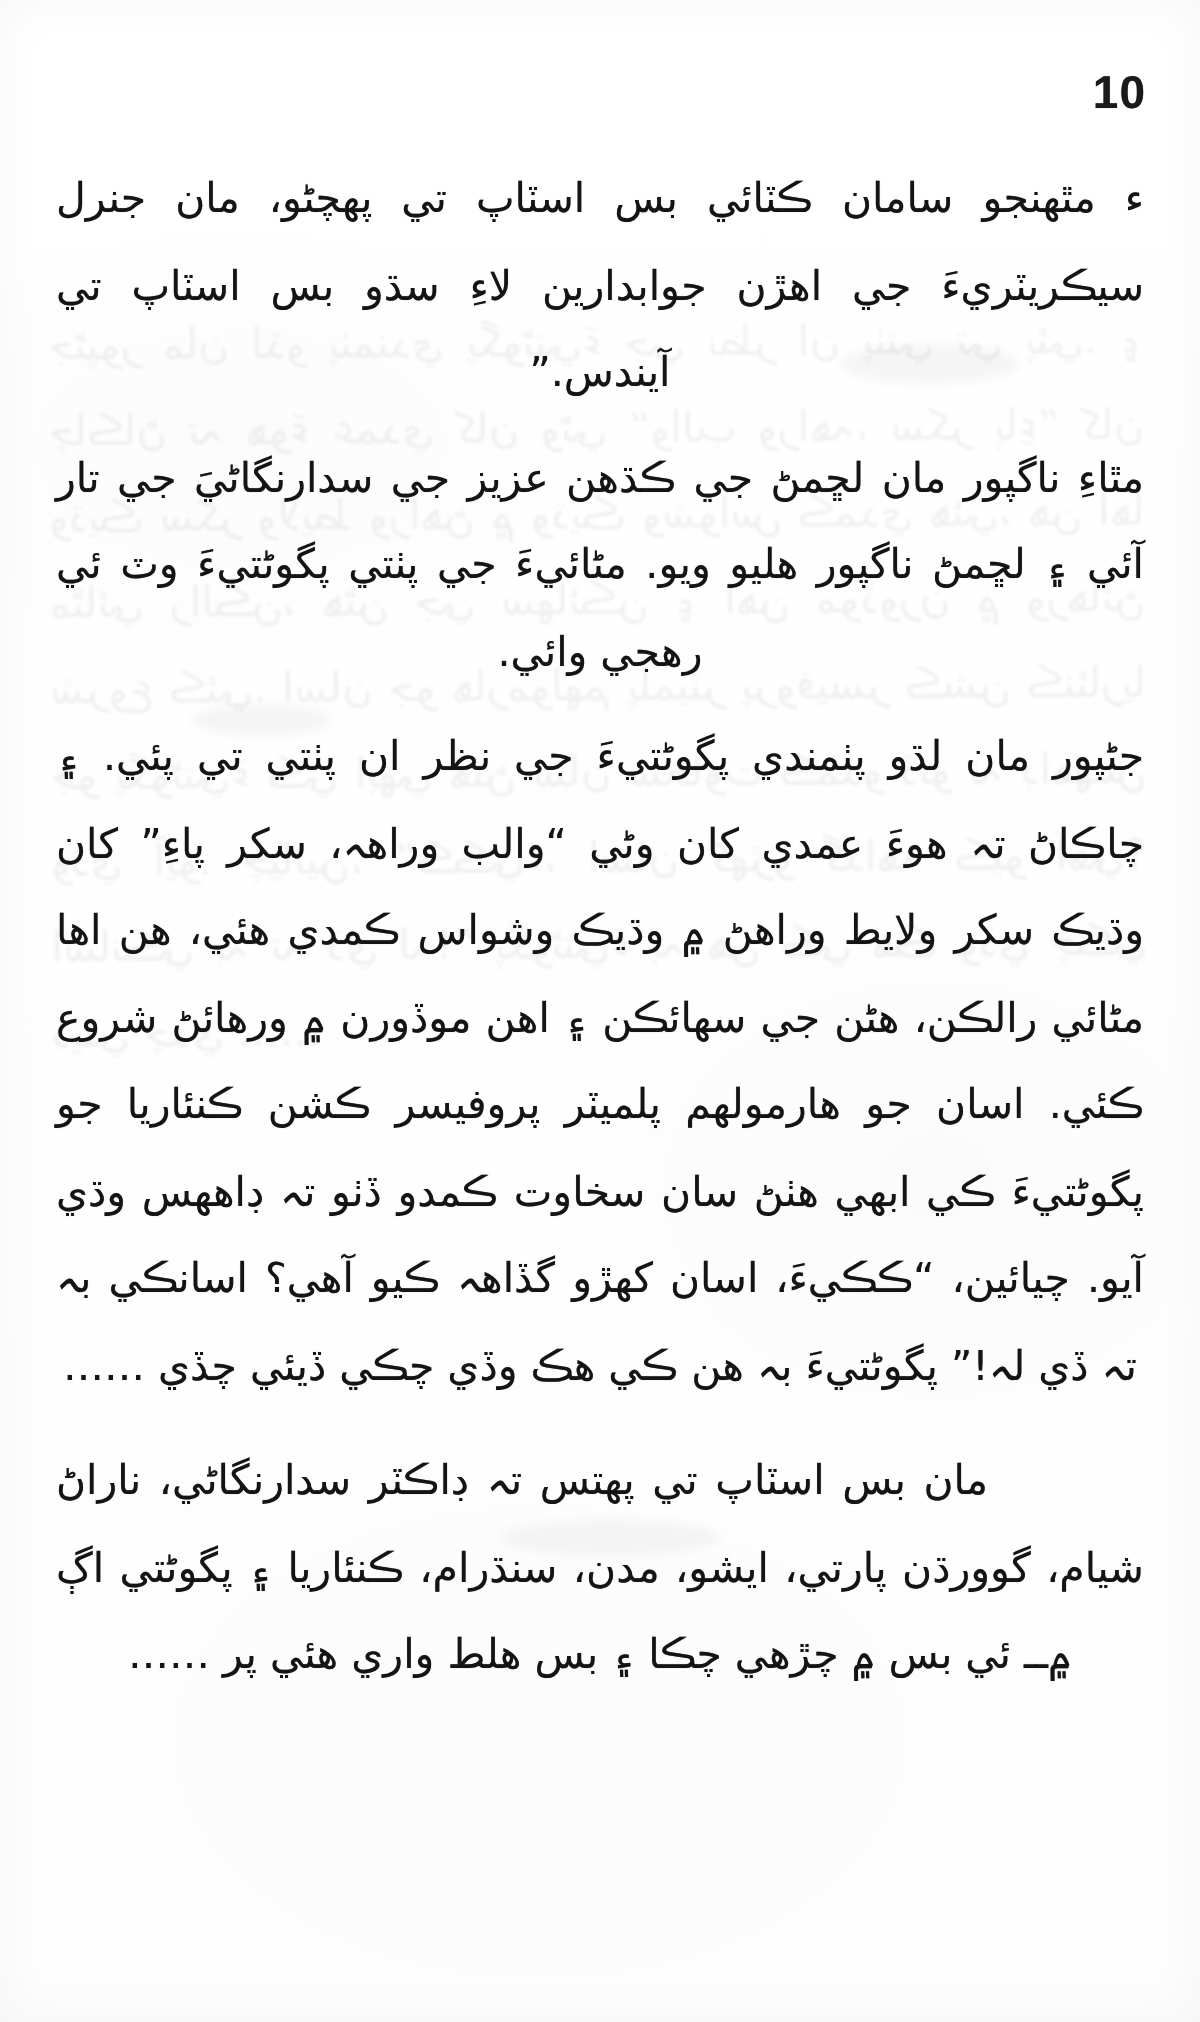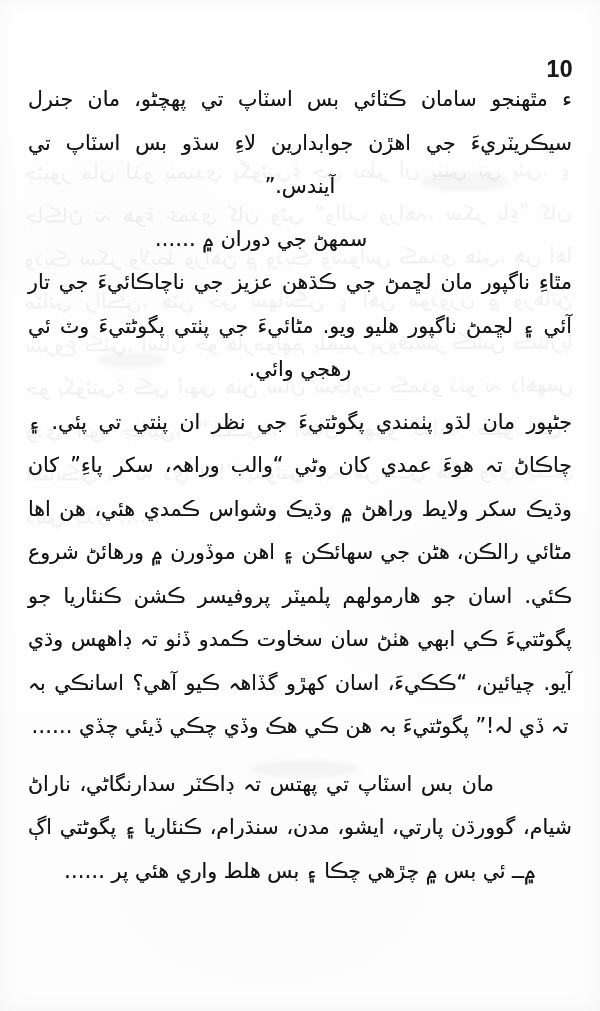--- a/index.html
+++ b/index.html
@@ -55,21 +55,20 @@
 
   #page-number {
     position: absolute;
     right: 27px;
     top: 33px;
     font-family: "Liberation Sans", sans-serif;
     font-size: 23px;
     font-weight: 700;
     color: #1a1a1a;
     letter-spacing: 0.5px;
-    margin-top: 23px;
   }
 
   #body-text {
     position: absolute;
     left: 28px;
     top: 78px;
     width: 544px;
     direction: rtl;
     unicode-bidi: isolate;
     text-align: justify;
@@ -126,24 +125,23 @@
 
   <div id="bleed-through">جڻپور مان لڌو پٺمندي پگوڻتيءَ جي نظر ان پٺتي تي پئي. ۽ چاڪاڻ تہ هوءَ عمدي کان وڻي “والب وراهہ، سکر پاءِ” کان وڌيڪ سکر ولايط وراهڻ ۾ وڌيڪ وشواس ڪمدي هئي، هن اها مڻائي رالڪن، هڻن جي سهائڪن ۽ اهن موڏورن ۾ ورهائڻ شروع ڪئي. اسان جو هارمولهم پلميٽر پروفيسر ڪشن ڪنئاريا جو پگوڻتيءَ ڪي ابهي هٺڻ سان سخاوت ڪمدو ڏٺو تہ ڊاههس وڌي آيو. چيائين، “ڪڪيءَ، اسان کهڙو گڏاهہ ڪيو آهي؟ اسانڪي بہ تہ ڏي لہ!” پگوڻتيءَ بہ هن ڪي هڪ وڏي چڪي ڏيئي چڏي ……</div>
 
   <div id="page-number">10</div>
 
   <div id="body-text">
 
     <p class="para last-center">ء مٿهنجو سامان ڪٽائي بس اسٽاپ تي پهچڻو، مان جنرل سيڪريٽريءَ جي اهڙن جوابدارين لاءِ سڌو بس اسٽاپ تي آيندس.”</p>
     <div class="gap-sm"></div>
 
-    <p class="para indent last-center">سمهڻ جي دوران ۾ ……</p>
 
 
-    <p class="para last-center">مٿاءِ ناگپور مان لڇمڻ جي ڪڌهن عزيز جي ناچاڪائيءَ جي تار آئي ۽ لڇمڻ ناگپور هليو ويو. مڻائيءَ جي پٺتي پگوڻتيءَ وٽ ئي رهجي وائي.</p>
+    <p class="para last-center">مٿاءِ ناگپور مان لڇمڻ جي ڪڌهن عزيز جي سدارنگاڻيَ جي تار آئي ۽ لڇمڻ ناگپور هليو ويو. مڻائيءَ جي پٺتي پگوڻتيءَ وٽ ئي رهجي وائي.</p>
     <div class="gap-sm"></div>
 
     <p class="para last-center">جڻپور مان لڌو پٺمندي پگوڻتيءَ جي نظر ان پٺتي تي پئي. ۽ چاڪاڻ تہ هوءَ عمدي کان وڻي “والب وراهہ، سکر پاءِ” کان وڌيڪ سکر ولايط وراهڻ ۾ وڌيڪ وشواس ڪمدي هئي، هن اها مڻائي رالڪن، هڻن جي سهائڪن ۽ اهن موڏورن ۾ ورهائڻ شروع ڪئي. اسان جو هارمولهم پلميٽر پروفيسر ڪشن ڪنئاريا جو پگوڻتيءَ ڪي ابهي هٺڻ سان سخاوت ڪمدو ڏٺو تہ ڊاههس وڌي آيو. چيائين، “ڪڪيءَ، اسان کهڙو گڏاهہ ڪيو آهي؟ اسانڪي بہ تہ ڏي لہ!” پگوڻتيءَ بہ هن ڪي هڪ وڏي چڪي ڏيئي چڏي ……</p>
     <div class="gap-md"></div>
 
     <p class="para indent last-center">مان بس اسٽاپ تي پهتس تہ ڊاڪٽر سدارنگاڻي، ناراڻ شيام، گوورڌن پارتي، ايشو، مدن، سنڌرام، ڪنئاريا ۽ پگوڻتي اڳ ۾ــ ئي بس ۾ چڙهي چڪا ۽ بس هلط واري هئي پر ……</p>
 
   </div>
 
   <div id="edge-shade"></div>

